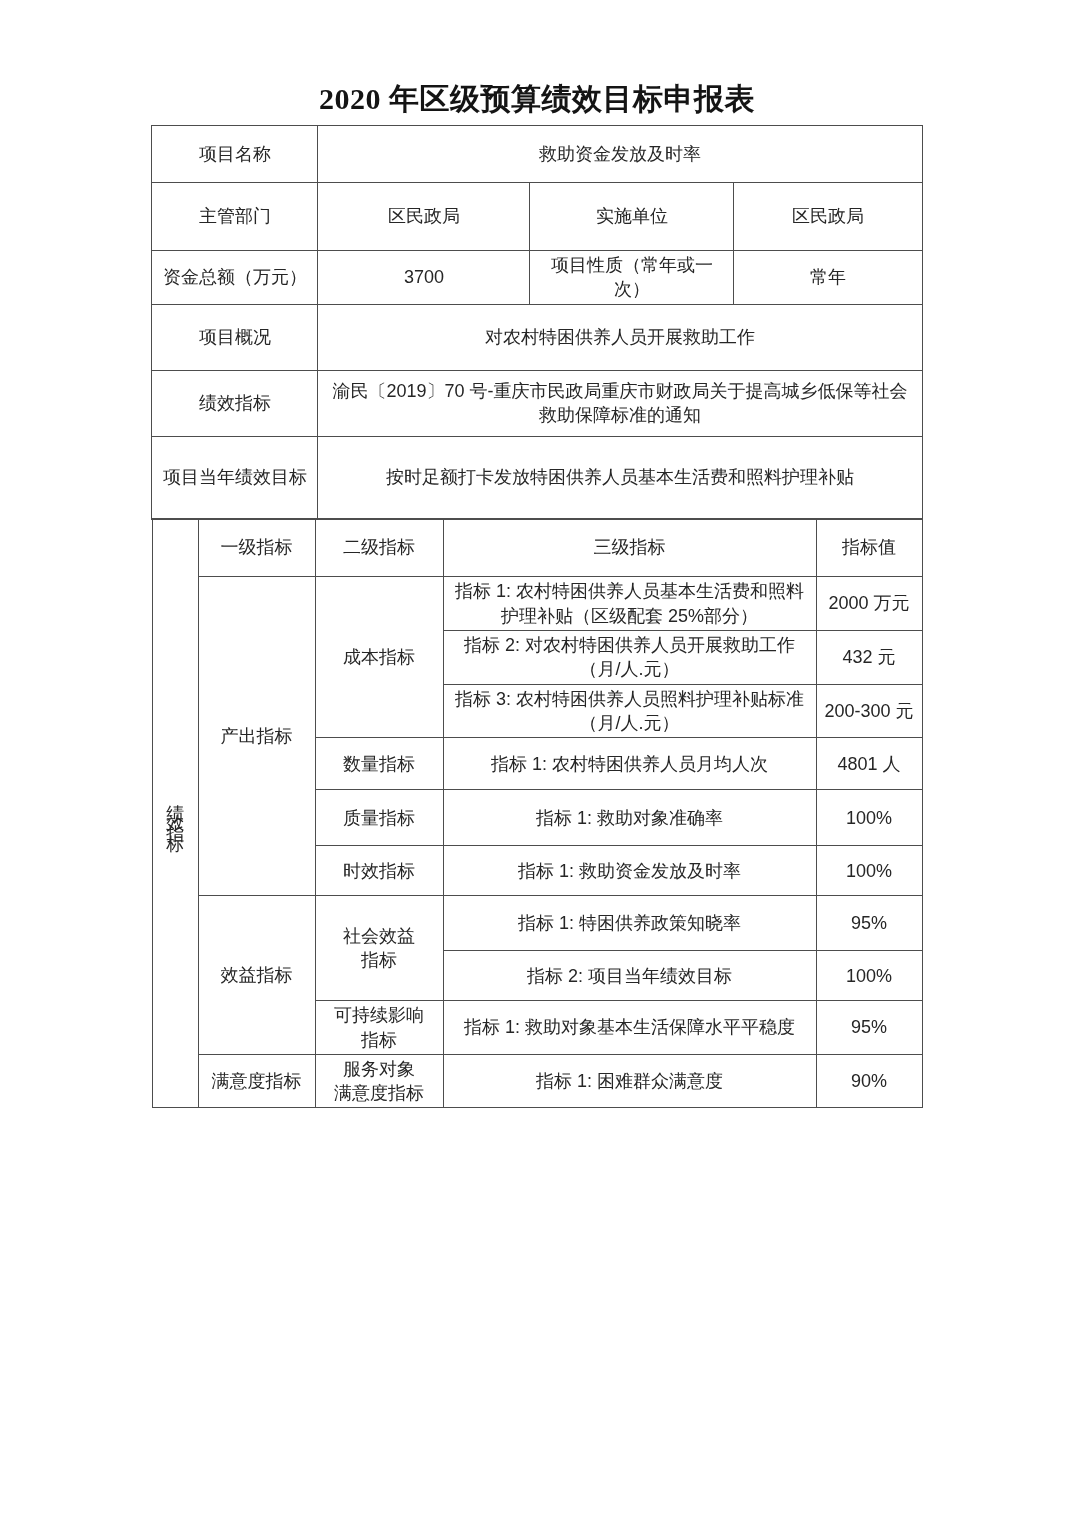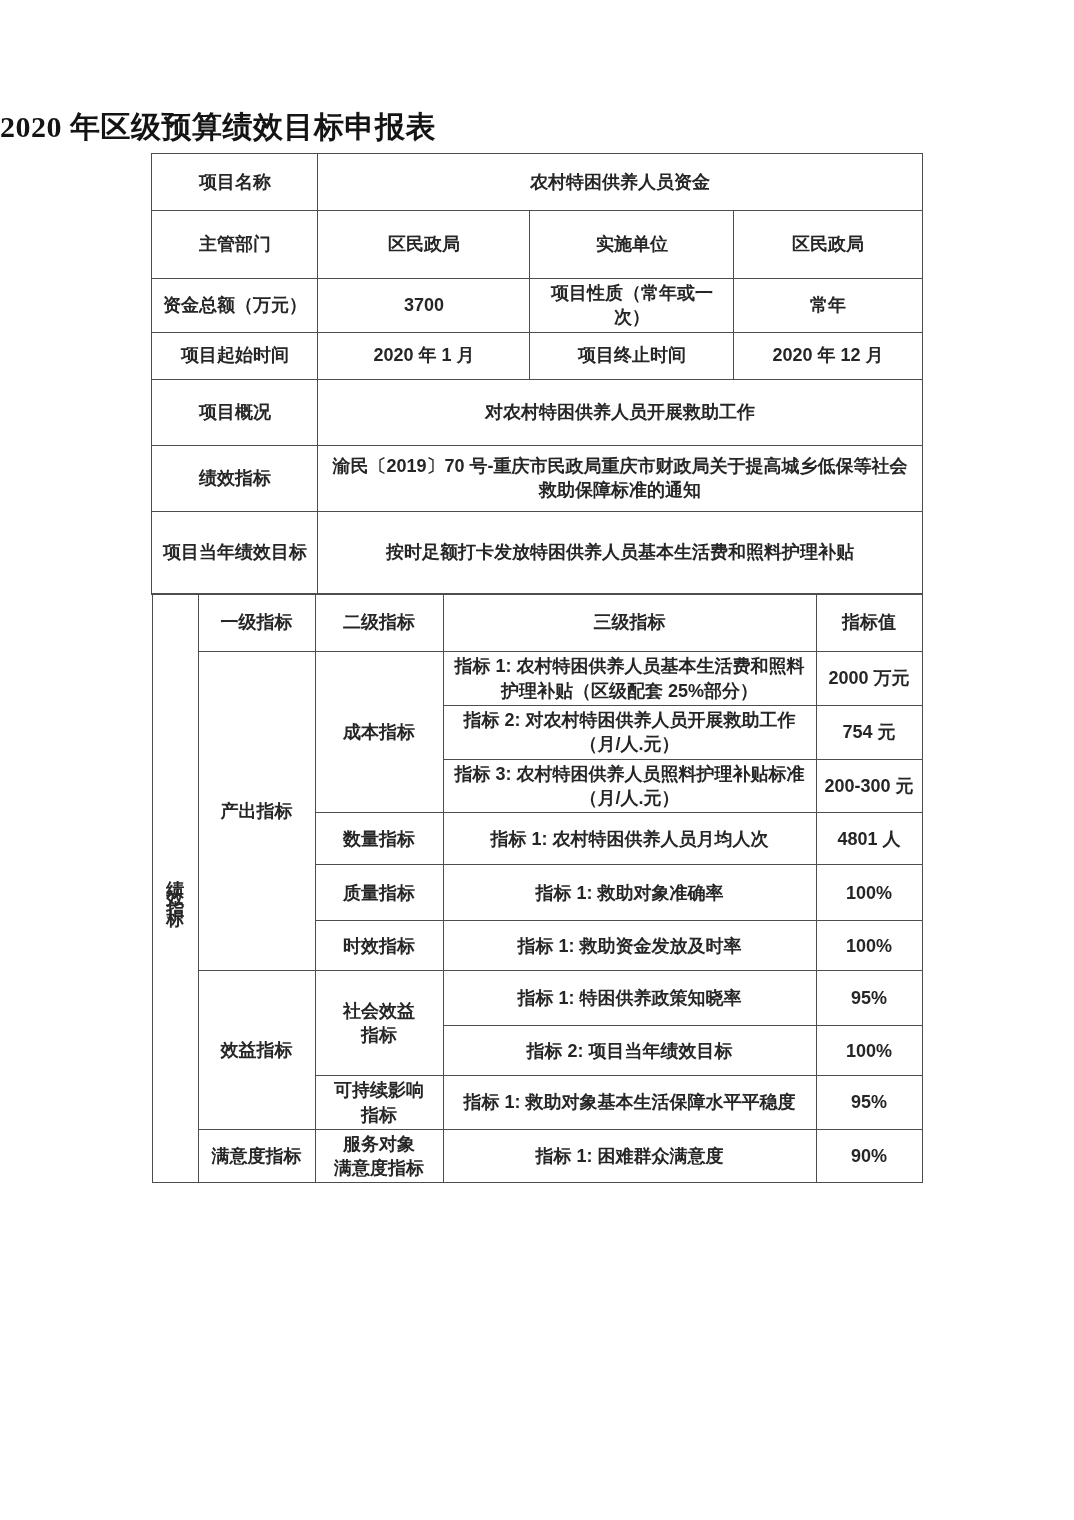--- a/index.html
+++ b/index.html
@@ -7,23 +7,23 @@
     position: relative;
     width: 1074px;
     height: 1520px;
     margin: 0 auto;
     background: #ffffff;
     font-family: "Liberation Sans", "DejaVu Sans", sans-serif;
     color: #262626;
     overflow: hidden;
   }
   .title {
-    padding-top: 108px;
+    padding-top: 80px;
     margin-bottom: 7px;
-    text-align: left;
+    text-align: center;
     font-family: "Liberation Serif", "DejaVu Serif", serif;
     font-weight: bold;
     font-size: 30px;
     line-height: 38px;
     color: #141414;
     letter-spacing: 0.5px;
   }
   table.sheet {
     border-collapse: collapse;
     table-layout: fixed;
@@ -32,21 +32,20 @@
   }
   table.sheet td {
     border: 1.5px solid #4d4d4d;
     font-size: 18px;
     line-height: 1.35;
     text-align: center;
     vertical-align: middle;
     padding: 2px 6px;
     overflow: hidden;
     word-break: break-all;
-    font-weight: bold;
   }
   #indicator-table { margin-top: -1.5px; }
   td.l3cell {
     text-align: justify;
     padding: 3px 10px 3px 9px;
   }
   td.goal-label { padding: 0 19px; }
   td.prewrap { white-space: pre-line; }
   .vert {
     display: inline-block;
@@ -66,39 +65,33 @@
   <table class="sheet" id="info-table">
     <colgroup>
       <col style="width:166px">
         <col style="width:212px">
         <col style="width:204px">
         <col style="width:188px">
     </colgroup>
     <tbody>
         <tr style="height:57px">
       <td>项目名称</td>
-      <td colspan="3">农村特困供养人员资金</td>
+      <td colspan="3">救助资金发放及时率</td>
     </tr>
     <tr style="height:68px">
       <td>主管部门</td>
       <td>区民政局</td>
       <td>实施单位</td>
       <td>区民政局</td>
     </tr>
     <tr style="height:48px">
       <td>资金总额（万元）</td>
       <td>3700</td>
       <td>项目性质（常年或一次）</td>
       <td>常年</td>
-    </tr>
-    <tr style="height:47px">
-      <td>项目起始时间</td>
-      <td>2020 年 1 月</td>
-      <td>项目终止时间</td>
-      <td>2020 年 12 月</td>
     </tr>
     <tr style="height:66px">
       <td>项目概况</td>
       <td colspan="3">对农村特困供养人员开展救助工作</td>
     </tr>
     <tr style="height:66px">
       <td>绩效指标</td>
       <td colspan="3">渝民〔2019〕70 号-重庆市民政局重庆市财政局关于提高城乡低保等社会救助保障标准的通知</td>
     </tr>
     <tr style="height:83px">
@@ -125,21 +118,21 @@
       <td>指标值</td>
     </tr>
     <tr style="height:54px">
       <td rowspan="6">产出指标</td>
       <td rowspan="3">成本指标</td>
       <td class="l3cell">指标 1: 农村特困供养人员基本生活费和照料护理补贴（区级配套 25%部分）</td>
       <td>2000 万元</td>
     </tr>
     <tr style="height:48px">
       <td class="l3cell">指标 2: 对农村特困供养人员开展救助工作（月/人.元）</td>
-      <td>754 元</td>
+      <td>432 元</td>
     </tr>
     <tr style="height:48px">
       <td class="l3cell">指标 3: 农村特困供养人员照料护理补贴标准（月/人.元）</td>
       <td>200-300 元</td>
     </tr>
     <tr style="height:52px">
       <td>数量指标</td>
       <td class="l3cell">指标 1: 农村特困供养人员月均人次</td>
       <td>4801 人</td>
     </tr>

